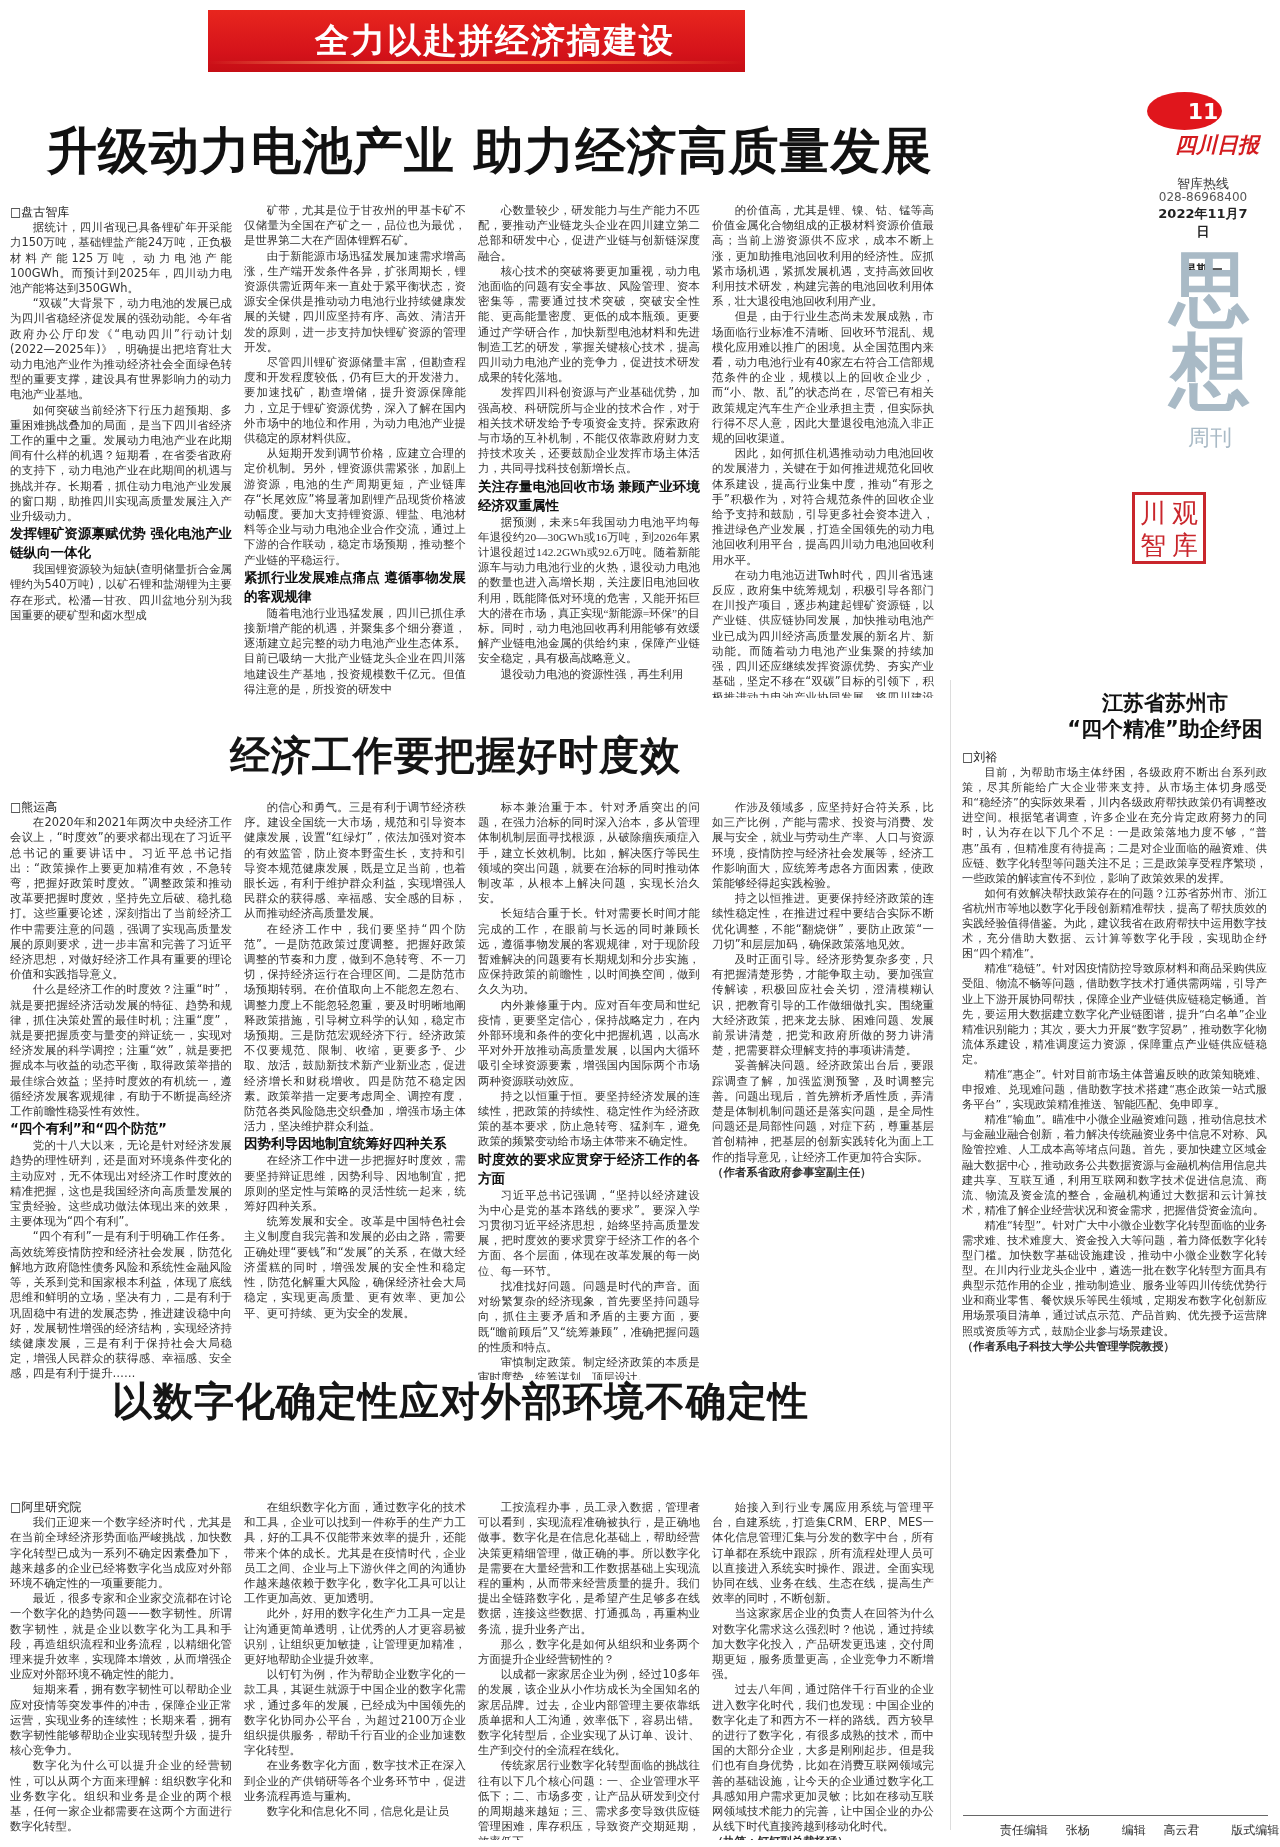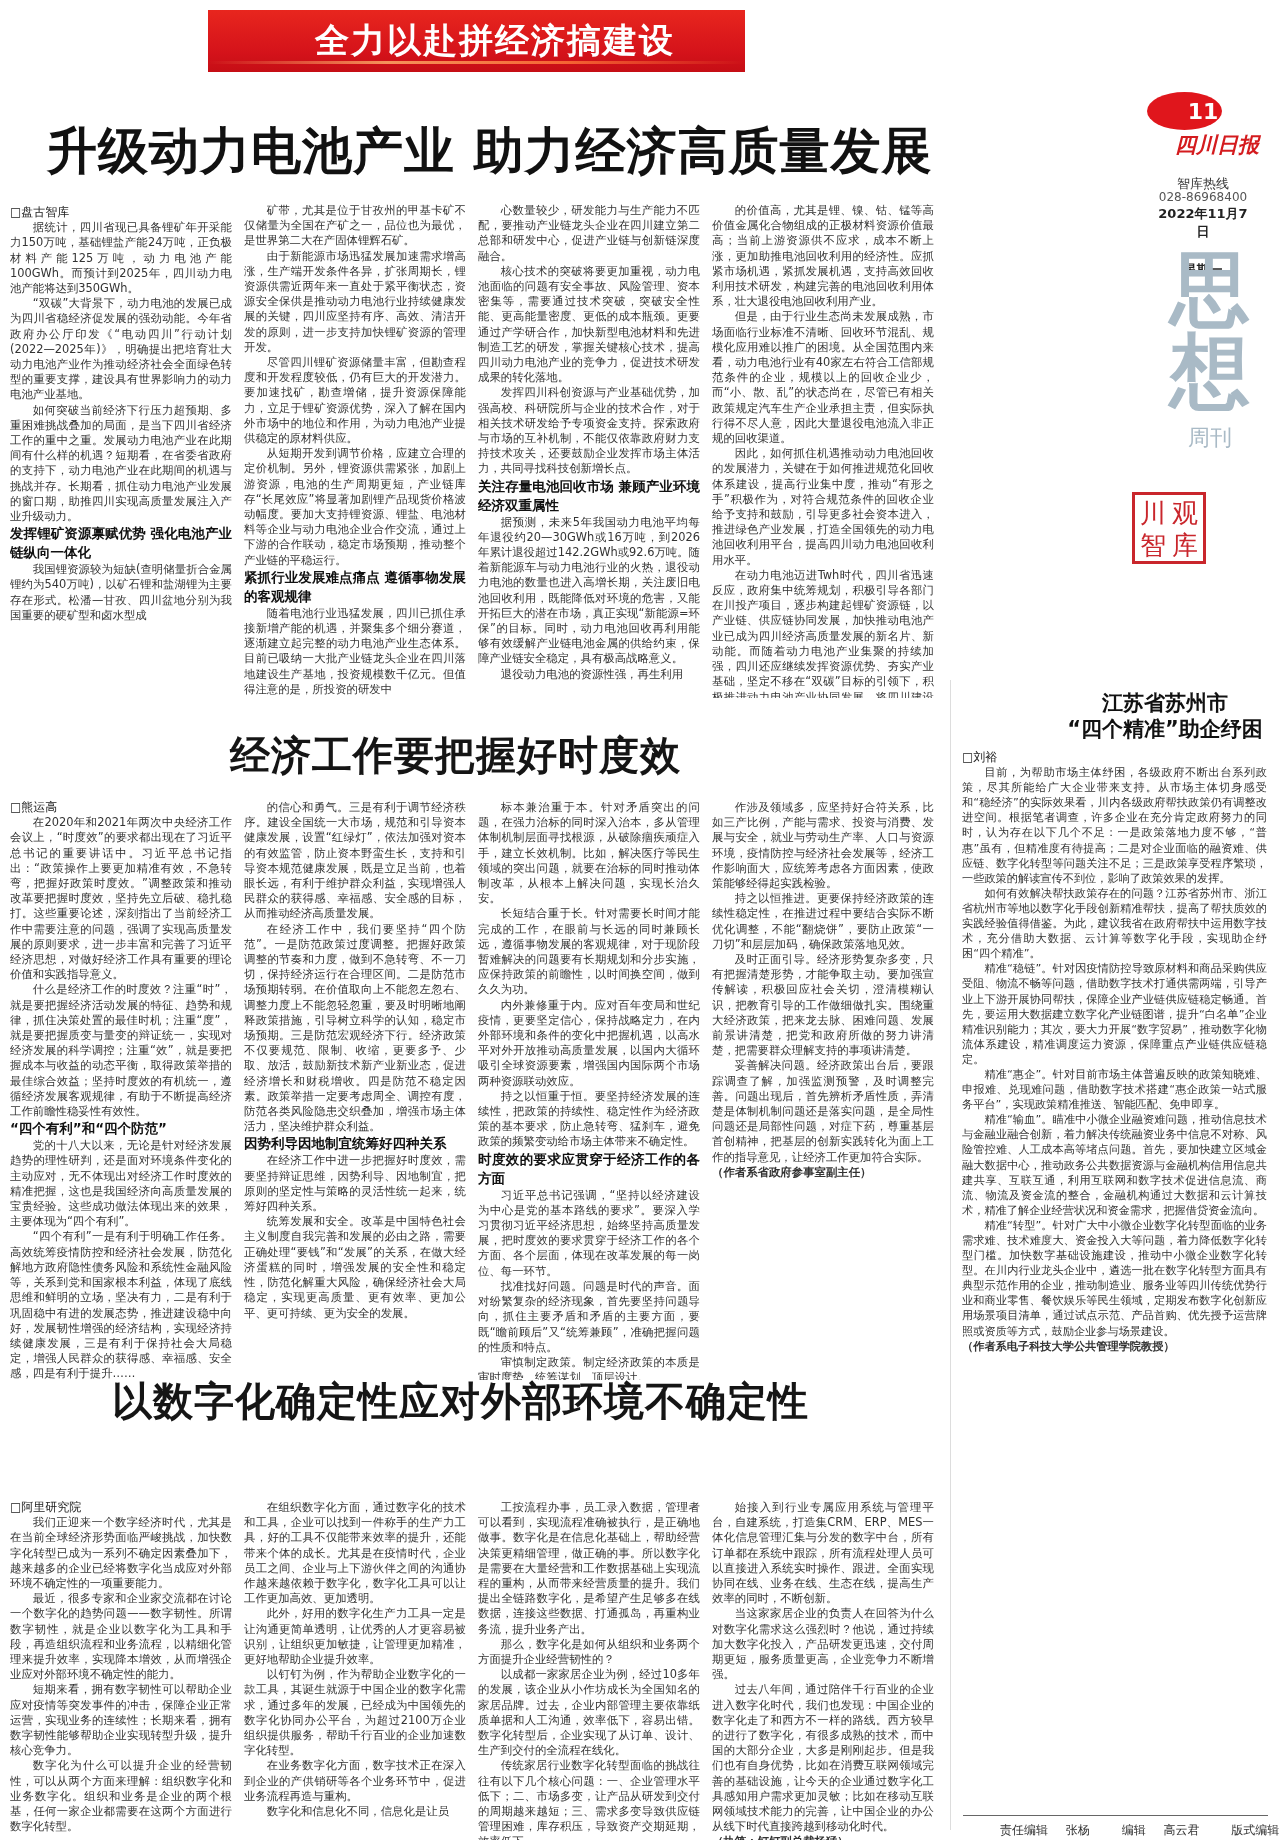--- a/index.html
+++ b/index.html
@@ -85,21 +85,21 @@
     <p class="">我国锂资源较为短缺(查明储量折合金属锂约为540万吨)，以矿石锂和盐湖锂为主要存在形式。松潘—甘孜、四川盆地分别为我国重要的硬矿型和卤水型成</p>
   </div>
 <div class="col" style="left:244px;top:203px;width:222px;height:495px;">
     <p class="">矿带，尤其是位于甘孜州的甲基卡矿不仅储量为全国在产矿之一，品位也为最优，是世界第二大在产固体锂辉石矿。</p>
     <p class="">由于新能源市场迅猛发展加速需求增高涨，生产端开发条件各异，扩张周期长，锂资源供需近两年来一直处于紧平衡状态，资源安全保供是推动动力电池行业持续健康发展的关键，四川应坚持有序、高效、清洁开发的原则，进一步支持加快锂矿资源的管理开发。</p>
     <p class="">尽管四川锂矿资源储量丰富，但勘查程度和开发程度较低，仍有巨大的开发潜力。要加速找矿，勘查增储，提升资源保障能力，立足于锂矿资源优势，深入了解在国内外市场中的地位和作用，为动力电池产业提供稳定的原材料供应。</p>
     <p class="">从短期开发到调节价格，应建立合理的定价机制。另外，锂资源供需紧张，加剧上游资源，电池的生产周期更短，产业链库存“长尾效应”将显著加剧锂产品现货价格波动幅度。要加大支持锂资源、锂盐、电池材料等企业与动力电池企业合作交流，通过上下游的合作联动，稳定市场预期，推动整个产业链的平稳运行。</p>
     <p class="sub-h">紧抓行业发展难点痛点 遵循事物发展的客观规律</p>
     <p class="">随着电池行业迅猛发展，四川已抓住承接新增产能的机遇，并聚集多个细分赛道，逐渐建立起完整的动力电池产业生态体系。目前已吸纳一大批产业链龙头企业在四川落地建设生产基地，投资规模数千亿元。但值得注意的是，所投资的研发中</p>
   </div>
-<div class="col" style="left:478px;top:203px;width:222px;height:495px;">
+<div class="col" style="left:478px;top:203px;width:222px;height:495px;font-family:Liberation Serif, serif;">
     <p class="">心数量较少，研发能力与生产能力不匹配，要推动产业链龙头企业在四川建立第二总部和研发中心，促进产业链与创新链深度融合。</p>
     <p class="">核心技术的突破将要更加重视，动力电池面临的问题有安全事故、风险管理、资本密集等，需要通过技术突破，突破安全性能、更高能量密度、更低的成本瓶颈。更要通过产学研合作，加快新型电池材料和先进制造工艺的研发，掌握关键核心技术，提高四川动力电池产业的竞争力，促进技术研发成果的转化落地。</p>
     <p class="">发挥四川科创资源与产业基础优势，加强高校、科研院所与企业的技术合作，对于相关技术研发给予专项资金支持。探索政府与市场的互补机制，不能仅依靠政府财力支持技术攻关，还要鼓励企业发挥市场主体活力，共同寻找科技创新增长点。</p>
     <p class="sub-h">关注存量电池回收市场 兼顾产业环境经济双重属性</p>
     <p class="">据预测，未来5年我国动力电池平均每年退役约20—30GWh或16万吨，到2026年累计退役超过142.2GWh或92.6万吨。随着新能源车与动力电池行业的火热，退役动力电池的数量也进入高增长期，关注废旧电池回收利用，既能降低对环境的危害，又能开拓巨大的潜在市场，真正实现“新能源=环保”的目标。同时，动力电池回收再利用能够有效缓解产业链电池金属的供给约束，保障产业链安全稳定，具有极高战略意义。</p>
     <p class="">退役动力电池的资源性强，再生利用</p>
   </div>
 <div class="col" style="left:712px;top:203px;width:222px;height:495px;">
     <p class="">的价值高，尤其是锂、镍、钴、锰等高价值金属化合物组成的正极材料资源价值最高；当前上游资源供不应求，成本不断上涨，更加助推电池回收利用的经济性。应抓紧市场机遇，紧抓发展机遇，支持高效回收利用技术研发，构建完善的电池回收利用体系，壮大退役电池回收利用产业。</p>
     <p class="">但是，由于行业生态尚未发展成熟，市场面临行业标准不清晰、回收环节混乱、规模化应用难以推广的困境。从全国范围内来看，动力电池行业有40家左右符合工信部规范条件的企业，规模以上的回收企业少，而“小、散、乱”的状态尚在，尽管已有相关政策规定汽车生产企业承担主责，但实际执行得不尽人意，因此大量退役电池流入非正规的回收渠道。</p>

